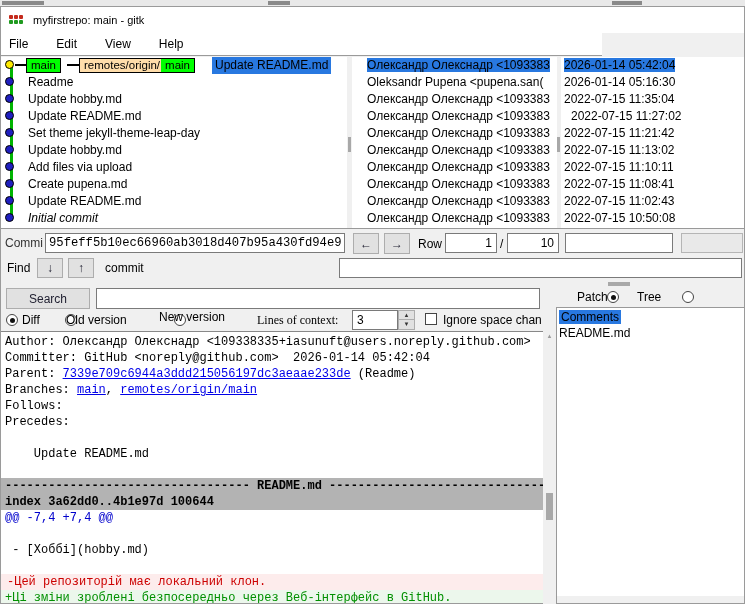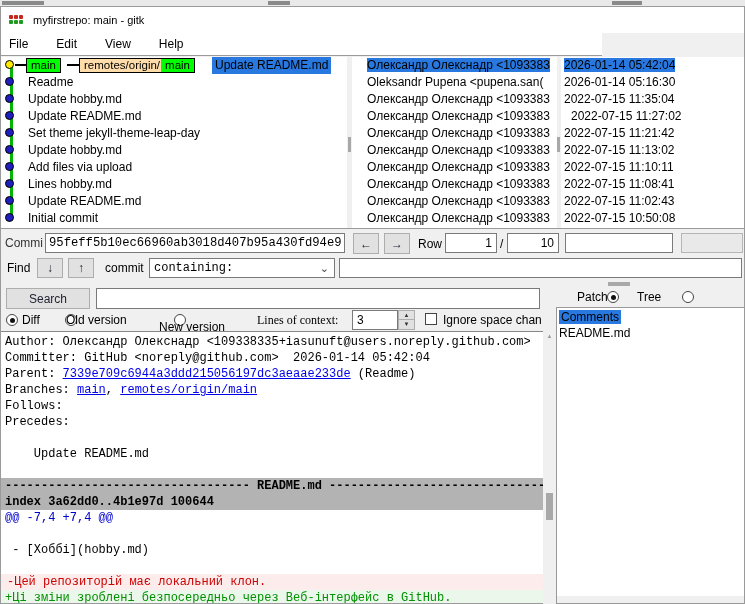--- a/index.html
+++ b/index.html
@@ -97,23 +97,23 @@
           <span class="ref-head">main</span>
         </div>
         <span class="headline sel-span" style="left: 211px;">Update README.md</span>
       </div>
       <div class="crow"><div class="dot"></div><span class="subject-plain" style="display: inline-block;">Readme</span></div>
       <div class="crow"><div class="dot"></div><span class="subject-plain" style="display: inline-block;">Update hobby.md</span></div>
       <div class="crow"><div class="dot"></div><span class="subject-plain" style="display: inline-block;">Update README.md</span></div>
       <div class="crow"><div class="dot"></div><span class="subject-plain" style="display: inline-block;">Set theme jekyll-theme-leap-day</span></div>
       <div class="crow"><div class="dot"></div><span class="subject-plain" style="display: inline-block;">Update hobby.md</span></div>
       <div class="crow"><div class="dot"></div><span class="subject-plain" style="display: inline-block;">Add files via upload</span></div>
-      <div class="crow"><div class="dot"></div><span class="subject-plain" style="display: inline-block;">Lines hobby.md</span></div>
+      <div class="crow"><div class="dot"></div><span class="subject-plain" style="display: inline-block;">Create pupena.md</span></div>
       <div class="crow"><div class="dot"></div><span class="subject-plain" style="display: inline-block;">Update README.md</span></div>
-      <div class="crow"><div class="dot"></div><span class="subject-plain" style="display: inline-block;">Initial commit</span></div>
+      <div class="crow"><div class="dot"></div><span class="subject-plain" style="display: inline-block; font-style: italic;">Initial commit</span></div>
     </div>
   <div class="abs" style="left:347px;top:57px;width:5px;height:171px;background:#f0f0f0;">
     <div class="grip" style="left:1px;top:80px;width:3px;height:15px;"></div>
   </div>
   <div class="abs pane-white" style="left:352px;top:57px;width:205px;height:171px;">
       <div class="crow" style="padding-left: 15px;"><span class="sel-span">Олександр Олекснадр &lt;1093383</span></div>
       <div class="crow" style="padding-left: 15px;"><span>Oleksandr Pupena &lt;pupena.san(</span></div>
       <div class="crow" style="padding-left: 15px;"><span>Олександр Олекснадр &lt;1093383</span></div>
       <div class="crow" style="padding-left: 15px;"><span>Олександр Олекснадр &lt;1093383</span></div>
       <div class="crow" style="padding-left: 15px;"><span>Олександр Олекснадр &lt;1093383</span></div>
@@ -152,43 +152,39 @@
     <div class="abs entry" style="left:564px;top:4px;width:108px;height:20px;"></div>
     <div class="abs" style="left:680px;top:4px;width:62px;height:20px;background:#e9e9e9;border:1px solid #b5b5b5;"></div>
   </div>
 
   
   <div class="abs" style="left:1px;top:257px;width:743px;height:23px;background:#f0f0f0;">
     <div class="abs lbl" style="left:6px;top:4px;">Find</div>
     <div class="abs btn" style="left:36px;top:1px;width:26px;height:20px;">↓</div>
     <div class="abs btn" style="left:67px;top:1px;width:26px;height:20px;">↑</div>
     <div class="abs lbl" style="left:104px;top:4px;">commit</div>
-    <div class="abs entry" style="left:148px;top:1px;width:186px;height:20px;">
-      <span class="mono" style="padding-left:4px;line-height:18px;display:inline-block;">containing:</span>
-      <span class="chev">⌄</span>
-    </div>
     <div class="abs entry" style="left:338px;top:1px;width:403px;height:20px;"></div>
   </div>
 
   
   <div class="abs" style="left:1px;top:280px;width:743px;height:7px;background:#f0f0f0;">
     <div class="grip" style="left:607px;top:2px;width:22px;height:4px;"></div>
   </div>
 
   
   <div class="abs btn" style="left:6px;top:288px;width:84px;height:21px;">Search</div>
   <div class="abs entry" style="left:96px;top:288px;width:444px;height:21px;"></div>
 
   
   <div class="abs radio on" style="left:6px;top:314px;"></div>
   <div class="abs lbl" style="left:22px;top:313px;">Diff</div>
   <div class="abs radio" style="left:50px;top:314px;"></div>
   <div class="abs lbl" style="left:66px;top:313px;">Old version</div>
   <div class="abs radio" style="left:143px;top:314px;"></div>
-  <div class="abs lbl" style="left:159px;top:320px;">New version</div>
+  <div class="abs lbl" style="left:159px;top:310px;">New version</div>
   <div class="abs lbl" style="left:257px;top:313px;font-family:Liberation Serif, serif;">Lines of context:</div>
   <div class="abs entry" style="left:352px;top:310px;width:46px;height:20px;line-height:18px;padding-left:4px;">3</div>
   <div class="abs" style="left:398px;top:310px;width:17px;height:20px;border:1px solid #adadad;background:#e1e1e1;font-size:6px;text-align:center;color:#333;">
     <div style="height:9px;border-bottom:1px solid #adadad;line-height:9px;">▲</div>
     <div style="height:9px;line-height:9px;">▼</div>
   </div>
   <div class="abs checkbox" style="left:425px;top:313px;"></div>
   <div class="abs lbl" style="left:443px;top:313px;width:100px;overflow:hidden;">Ignore space chan</div>
 
   

